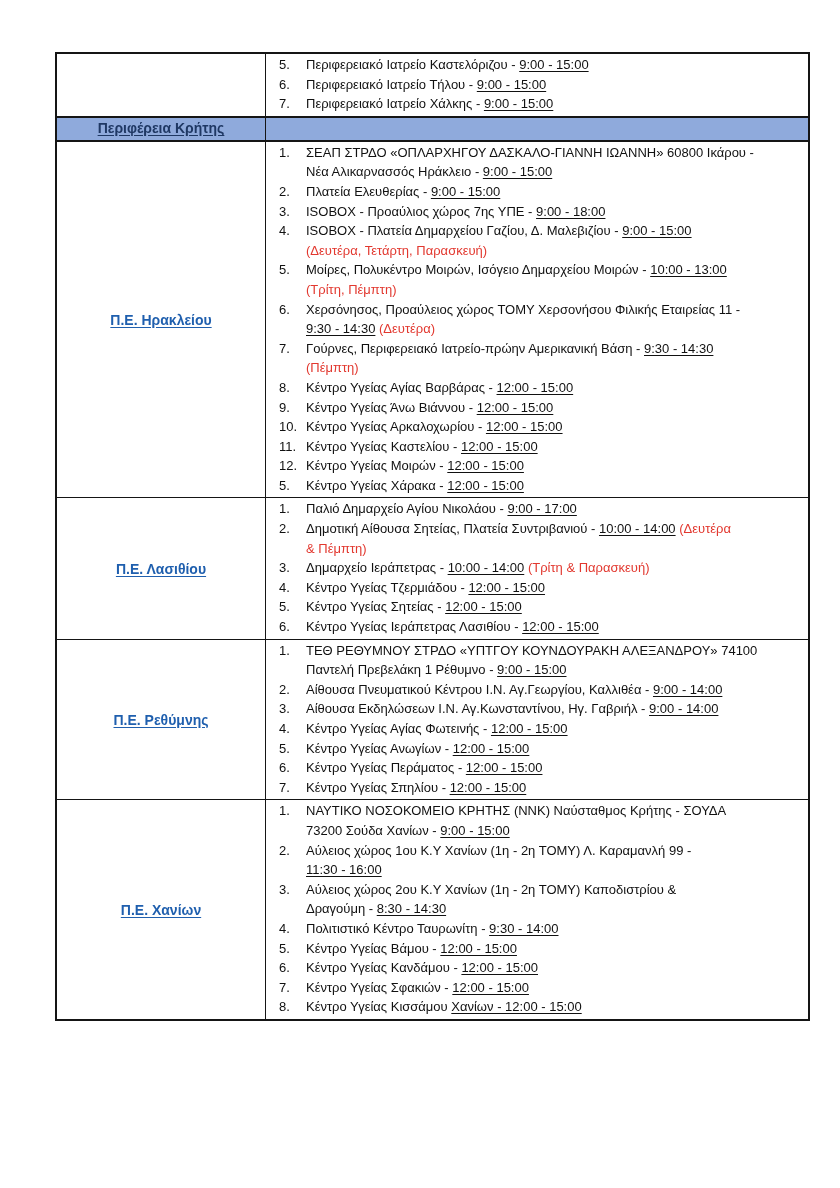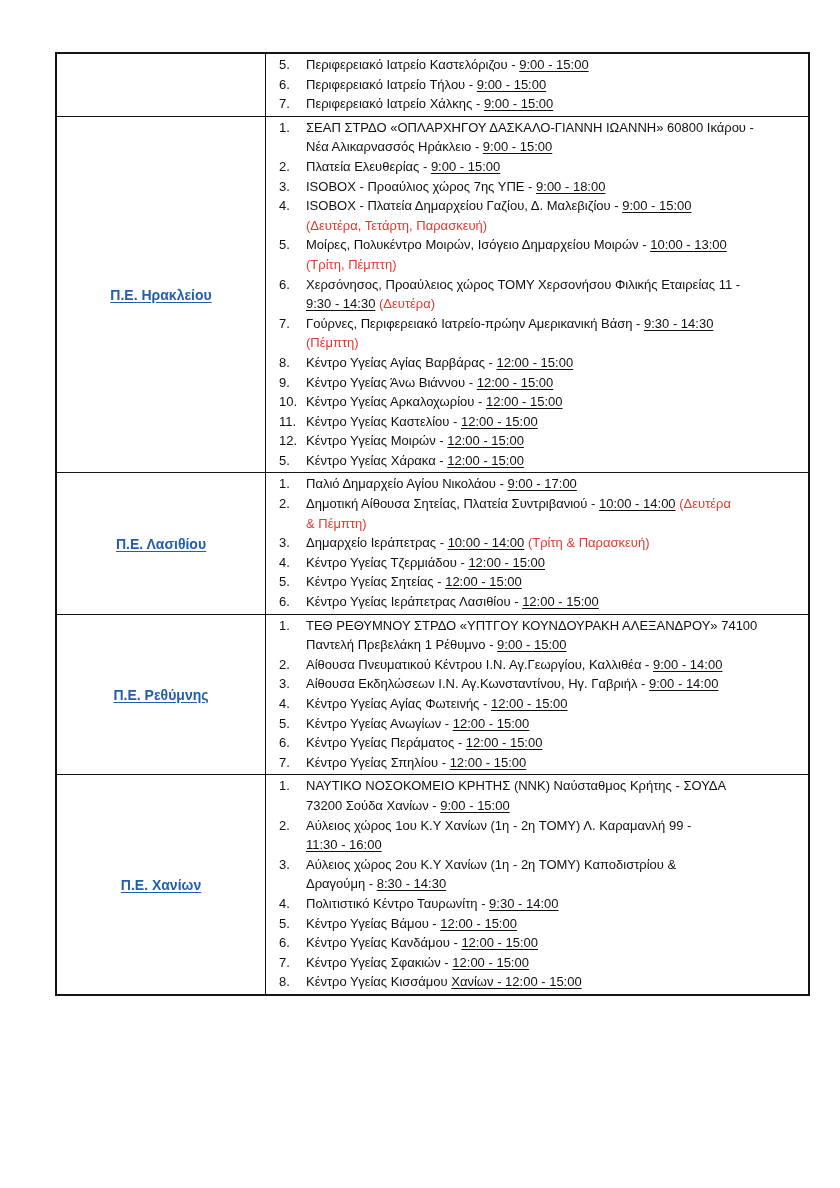--- a/index.html
+++ b/index.html
@@ -112,20 +112,26 @@
             </span>
           </div>
           <div class="item">
             <span class="item-num">7.</span>
             <span class="item-lines">
               <div class="item-line"><span class="">Περιφερειακό Ιατρείο Χάλκης - </span><span class="seg-u ">9:00 - 15:00</span></div>
             </span>
           </div>
         </td>
       </tr>
+      <tr class="banner-row">
+        <td class="label-cell">
+          <span class="banner-label">Περιφέρεια Κρήτης</span>
+        </td>
+        <td class="content-cell"></td>
+      </tr>
       <tr>
         <td class="label-cell"><span class="region-label">Π.Ε. Ηρακλείου</span></td>
         <td class="content-cell">
           <div class="item">
             <span class="item-num">1.</span>
             <span class="item-lines">
               <div class="item-line"><span class="">ΣΕΑΠ ΣΤΡΔΟ «ΟΠΛΑΡΧΗΓΟΥ ΔΑΣΚΑΛΟ-ΓΙΑΝΝΗ ΙΩΑΝΝΗ» 60800 Ικάρου -</span></div>
               <div class="item-line"><span class="">Νέα Αλικαρνασσός Ηράκλειο - </span><span class="seg-u ">9:00 - 15:00</span></div>
             </span>
           </div>

